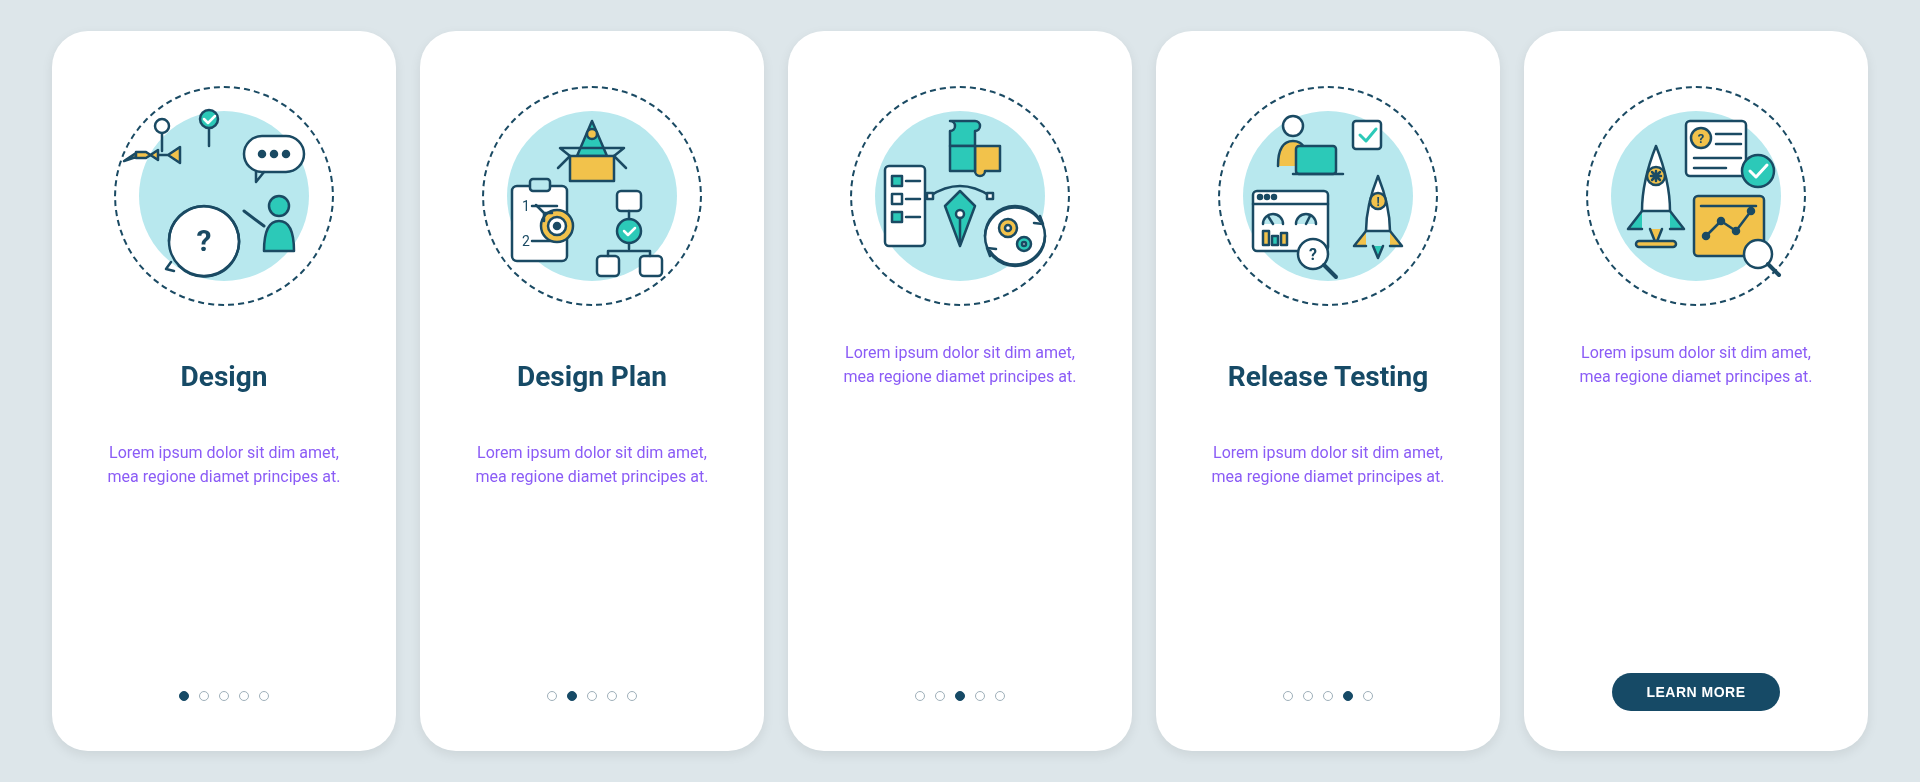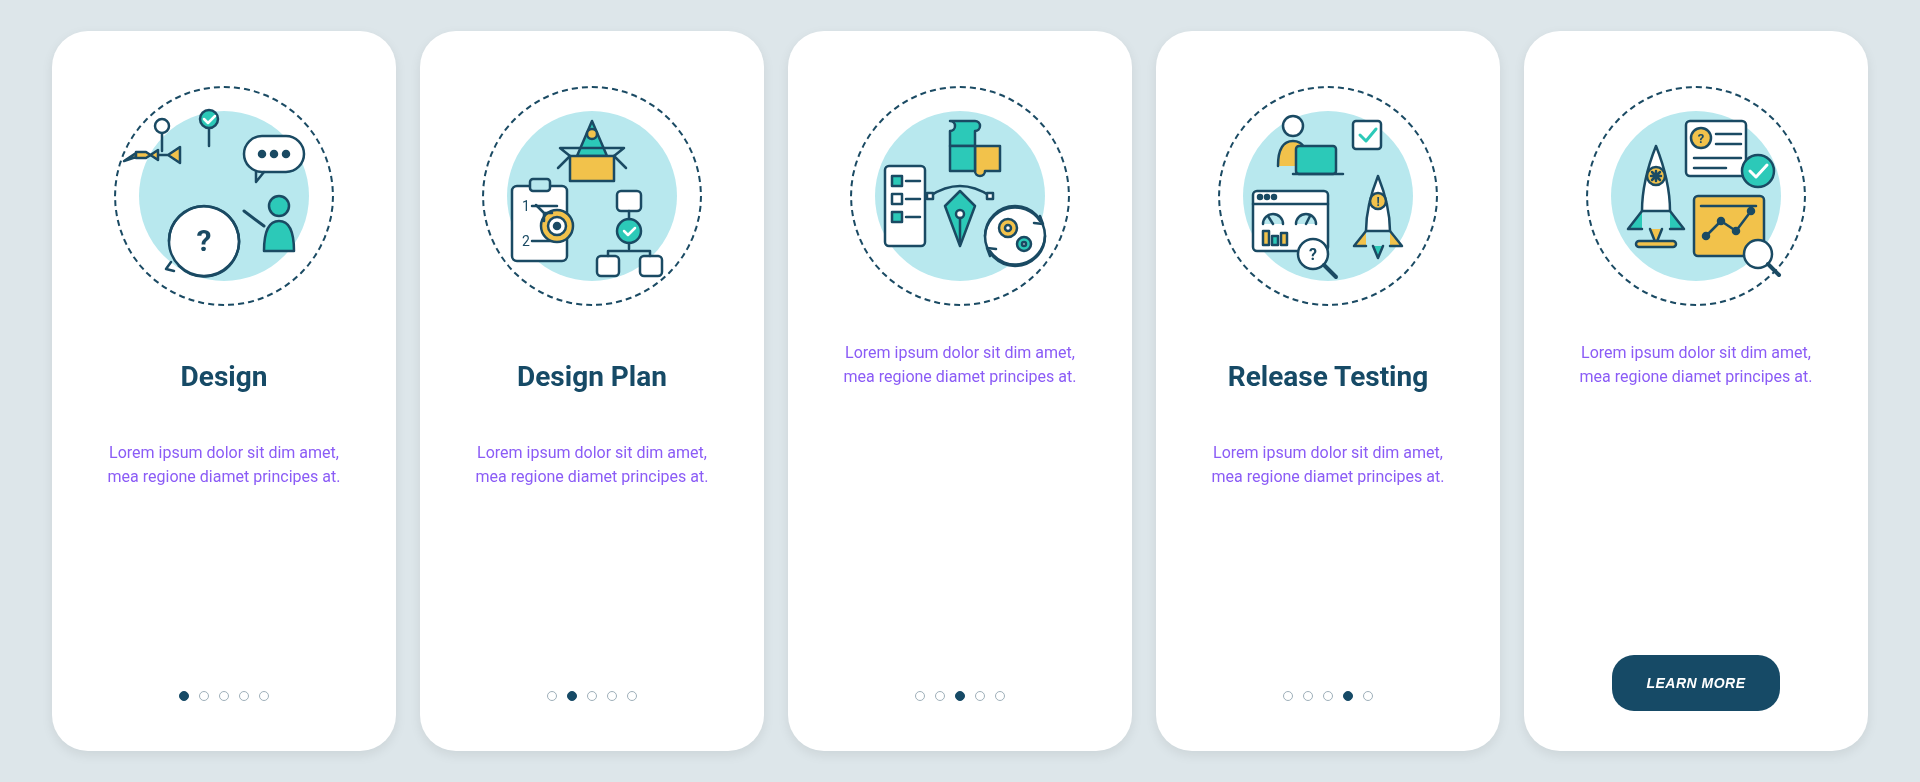--- a/index.html
+++ b/index.html
@@ -90,26 +90,25 @@
     background: #164a66;
     border-color: #164a66;
   }
   .learn-btn {
     position: absolute;
     bottom: 40px;
     background: #164a66;
     color: #fff;
     border: none;
     border-radius: 22px;
-    padding: 20px 34px;
+    padding: 11px 34px;
     font-size: 14px;
     font-weight: 700;
     letter-spacing: 0.5px;
     cursor: pointer;
-    font-style: italic;
   }
 </style>
 </head>
 <body>
 
 <div class="phone">
   <div class="illus">
     <div class="bg-circle"></div>
     <div class="dashed-circle"></div>
     <svg width="220" height="220" viewBox="0 0 220 220">

